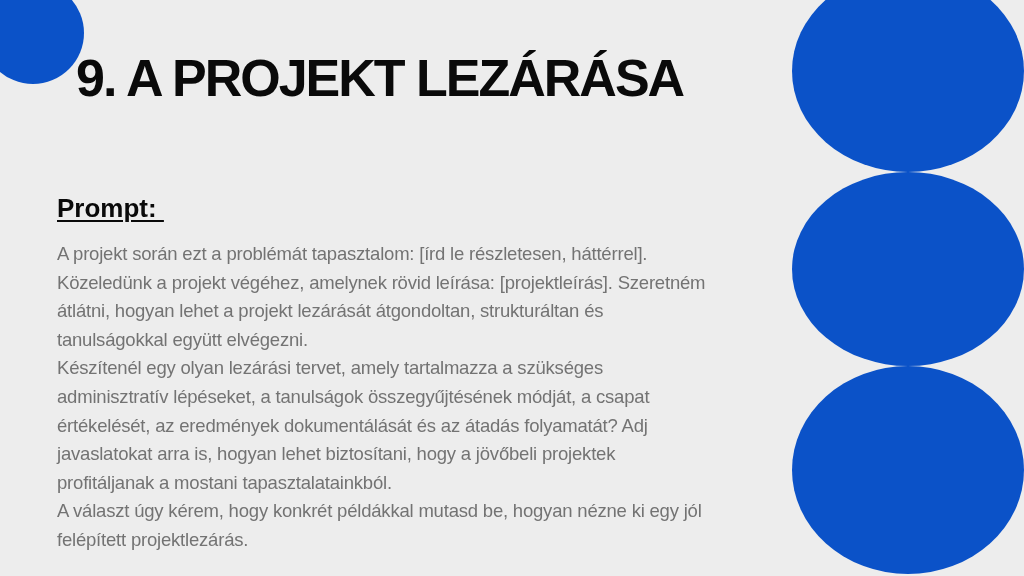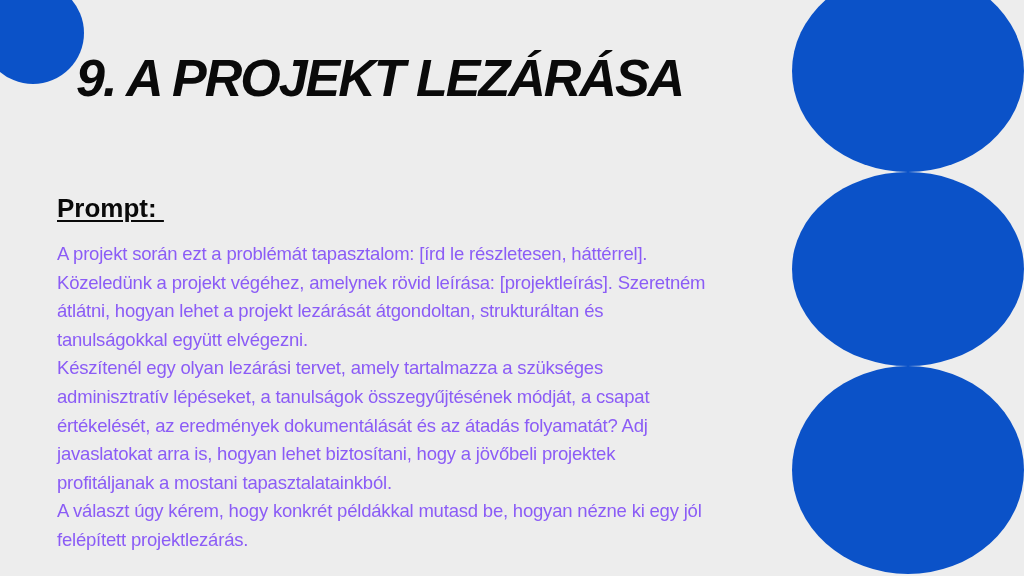--- a/index.html
+++ b/index.html
@@ -44,21 +44,20 @@
     height: 208px;
   }
   .slide-title {
     position: absolute;
     left: 76px;
     top: 50px;
     margin: 0;
     font-size: 52px;
     line-height: 1.08;
     font-weight: 700;
-    font-style: italic;
     letter-spacing: -2px;
     color: var(--text, #0a0a0a);
     white-space: pre;
   }
   .prompt-label {
     position: absolute;
     left: 57px;
     top: 193px;
     font-size: 26px;
     font-weight: 700;
@@ -68,21 +67,21 @@
     text-underline-offset: 3px;
     white-space: pre-wrap;
   }
   .prompt-body {
     position: absolute;
     left: 57px;
     top: 240px;
     font-size: 18.5px;
     line-height: 28.6px;
     font-weight: 400;
-    color: #8b5cf6;
+    color: #737373;
     letter-spacing: -0.2px;
     white-space: pre;
   }
 </style>
 </head>
 <body>
 
 <div class="slide">
 
   <div class="circle circle-top-left"></div>

